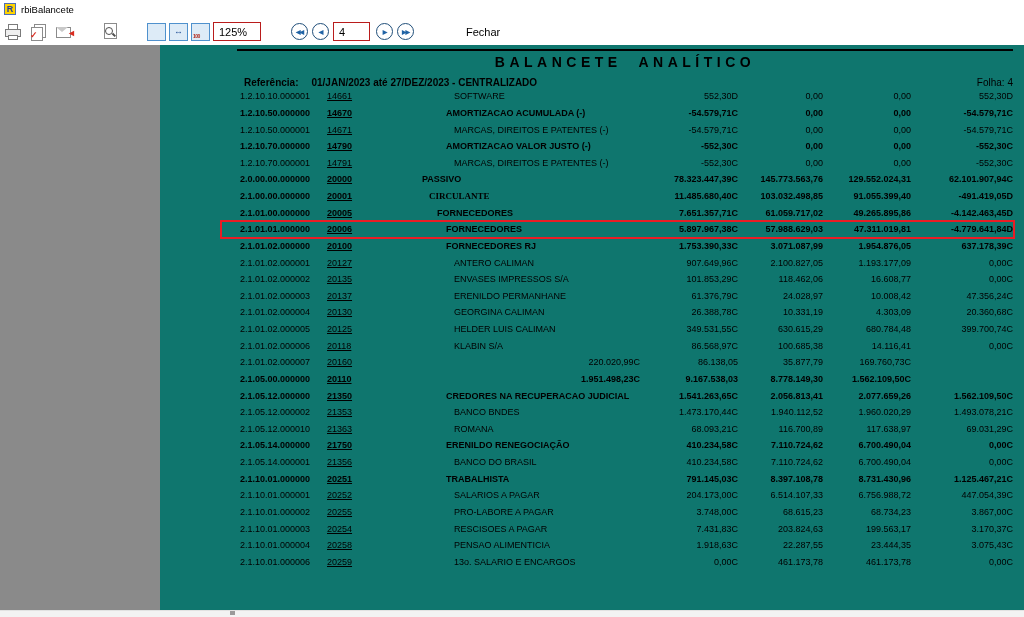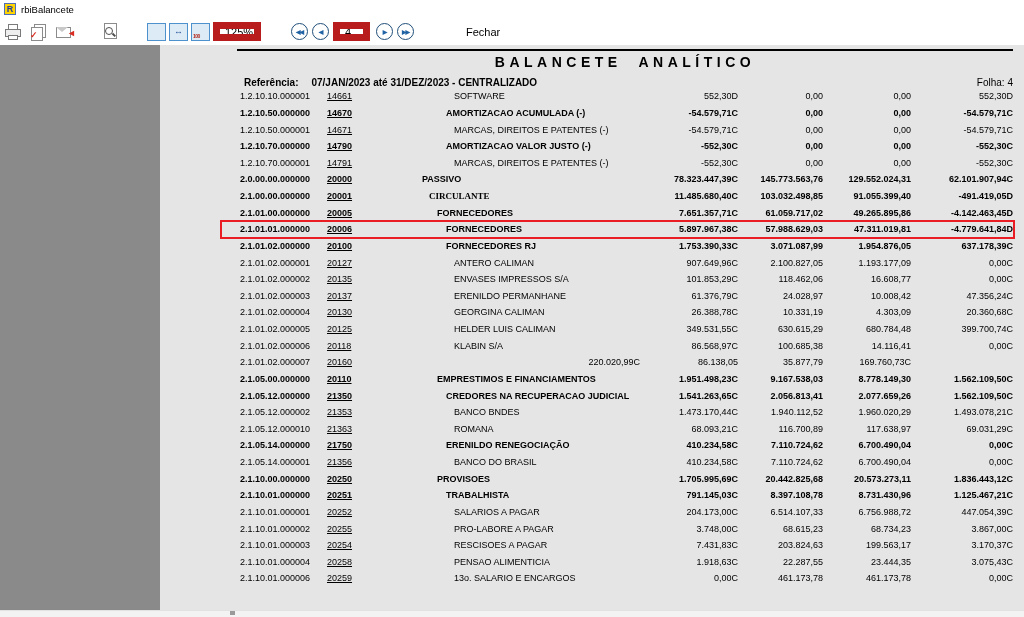--- a/index.html
+++ b/index.html
@@ -34,33 +34,33 @@
   .ico-search{width:18px;height:17px;}
   .ico-search .pg{left:3px;top:0;width:11px;height:14px;}
   .ico-search .lens{position:absolute;left:4px;top:4px;width:6px;height:6px;border:1.5px solid #4f4f4f;border-radius:50%;background:transparent;}
   .ico-search .handle{position:absolute;left:11px;top:11px;width:4px;height:1.6px;background:#4f4f4f;transform:rotate(45deg);}
   
   .viewbtn{width:19px;height:18px;border:1px solid #4f91cd;background:#ddebf7;box-sizing:border-box;position:relative;display:flex;align-items:center;justify-content:center;}
   .viewbtn .page{width:9px;height:12px;background:#fff;border:1px solid #41719c;box-sizing:border-box;}
   .viewbtn .arrow{position:absolute;color:#2b579a;font-size:9px;line-height:9px;}
   .viewbtn .hundred{position:absolute;bottom:1px;left:1px;font-size:5px;font-weight:bold;color:#b02418;letter-spacing:-0.5px;}
   
-  .tb-input{height:19px;border:7px solid #b91c1c;background:#fff;font-family:"Liberation Sans",sans-serif;font-size:11px;color:#000;padding:0 0 0 5px;box-sizing:border-box;}
+  .tb-input{height:19px;border:1px solid #b91c1c;background:#fff;font-family:"Liberation Sans",sans-serif;font-size:11px;color:#000;padding:0 0 0 5px;box-sizing:border-box;}
   .zoom-input{width:48px;}
   .page-input{width:37px;}
   
   .navbtn{width:17px;height:17px;border:1px solid #1f4e79;border-radius:50%;box-sizing:border-box;background:#fff;
     color:#2063a5;font-size:6px;font-weight:bold;display:flex;align-items:center;justify-content:center;letter-spacing:-1px;padding:0;}
   .fechar-btn{border:none;background:transparent;font-family:"Liberation Sans",sans-serif;font-size:11px;color:#000;padding:0;}
   
   .viewer-bg{position:absolute;left:0;top:45px;width:160px;height:565px;background:#8a8a8a;}
   .hscroll{position:absolute;left:0;top:610px;width:1024px;height:7px;background:#f3f3f3;border-top:1px solid #e2e2e2;box-sizing:border-box;}
   .hscroll .tick{position:absolute;left:230px;top:0;width:5px;height:4px;background:#9a9a9a;}
   
-  .page{position:absolute;left:160px;top:45px;width:864px;height:565px;background:#e5e5e5;overflow:hidden;}
+  .page{position:absolute;left:160px;top:45px;width:864px;height:565px;background:#0f766e;overflow:hidden;}
   .page-content{margin:4px 11px 0 77px;color:#000;}
   .rule-top{border-top:2px solid #000;}
   .report-title{text-align:center;font-size:14px;font-weight:bold;letter-spacing:4.5px;word-spacing:9px;margin-top:3px;line-height:16px;}
   .ref-row{display:flex;align-items:baseline;margin-top:7px;font-size:10px;font-weight:bold;line-height:11px;}
   .ref-label{margin-left:7px;}
   .ref-value{margin-left:13px;font-weight:600;}
   .folha{margin-left:auto;font-weight:400;text-align:center;}
   .grid{display:grid;grid-template-columns:88px 48px 1fr 98px 85px 88px 102px;align-items:center;}
   .thead{margin-top:5px;border-top:1.5px solid #000;border-bottom:1.5px solid #000;height:16px;font-size:9.5px;font-weight:bold;}
   .thead .h-conta{padding-left:6px;}
@@ -142,21 +142,21 @@
 </div>
 
 <div class="viewer-bg"></div>
 
 <div class="page">
   <div class="page-content">
     <div class="rule-top"></div>
     <div class="report-title">BALANCETE ANALÍTICO</div>
     <div class="ref-row">
       <span class="ref-label">Referência:</span>
-      <span class="ref-value">07/JAN/2023 até 31/DEZ/2023 - CENTRALIZADO</span>
+      <span class="ref-value">01/JAN/2023 até 27/DEZ/2023 - CENTRALIZADO</span>
       <span class="folha">Folha:  4</span>
     </div>
     <div class="rows">
         <div class="grid trow">
     <span class="c-conta">1.2.10.10.000001</span>
     <span class="c-cod">14661</span>
     <span class="c-nome ind-4">SOFTWARE</span>
     <span class="num c-sant">552,30D</span>
     <span class="num c-deb">0,00</span>
     <span class="num c-cred">0,00</span>
@@ -301,21 +301,20 @@
     <span class="c-conta">2.1.01.02.000007</span>
     <span class="c-cod">20160</span>
     <span class="num c-sant">220.020,99C</span>
     <span class="num c-deb">86.138,05</span>
     <span class="num c-cred">35.877,79</span>
     <span class="num c-satual">169.760,73C</span>
   </div>
         <div class="grid trow bold">
     <span class="c-conta">2.1.05.00.000000</span>
     <span class="c-cod">20110</span>
-    <span class="c-nome ind-2">EMPRESTIMOS E FINANCIAMENTOS</span>
     <span class="num c-sant">1.951.498,23C</span>
     <span class="num c-deb">9.167.538,03</span>
     <span class="num c-cred">8.778.149,30</span>
     <span class="num c-satual">1.562.109,50C</span>
   </div>
         <div class="grid trow bold">
     <span class="c-conta">2.1.05.12.000000</span>
     <span class="c-cod">21350</span>
     <span class="c-nome ind-3">CREDORES NA RECUPERACAO JUDICIAL</span>
     <span class="num c-sant">1.541.263,65C</span>
@@ -353,29 +352,20 @@
         <div class="grid trow">
     <span class="c-conta">2.1.05.14.000001</span>
     <span class="c-cod">21356</span>
     <span class="c-nome ind-4">BANCO DO BRASIL</span>
     <span class="num c-sant">410.234,58C</span>
     <span class="num c-deb">7.110.724,62</span>
     <span class="num c-cred">6.700.490,04</span>
     <span class="num c-satual">0,00C</span>
   </div>
         <div class="grid trow bold">
-    <span class="c-conta">2.1.10.00.000000</span>
-    <span class="c-cod">20250</span>
-    <span class="c-nome ind-2">PROVISOES</span>
-    <span class="num c-sant">1.705.995,69C</span>
-    <span class="num c-deb">20.442.825,68</span>
-    <span class="num c-cred">20.573.273,11</span>
-    <span class="num c-satual">1.836.443,12C</span>
-  </div>
-        <div class="grid trow bold">
     <span class="c-conta">2.1.10.01.000000</span>
     <span class="c-cod">20251</span>
     <span class="c-nome ind-3">TRABALHISTA</span>
     <span class="num c-sant">791.145,03C</span>
     <span class="num c-deb">8.397.108,78</span>
     <span class="num c-cred">8.731.430,96</span>
     <span class="num c-satual">1.125.467,21C</span>
   </div>
         <div class="grid trow">
     <span class="c-conta">2.1.10.01.000001</span>

